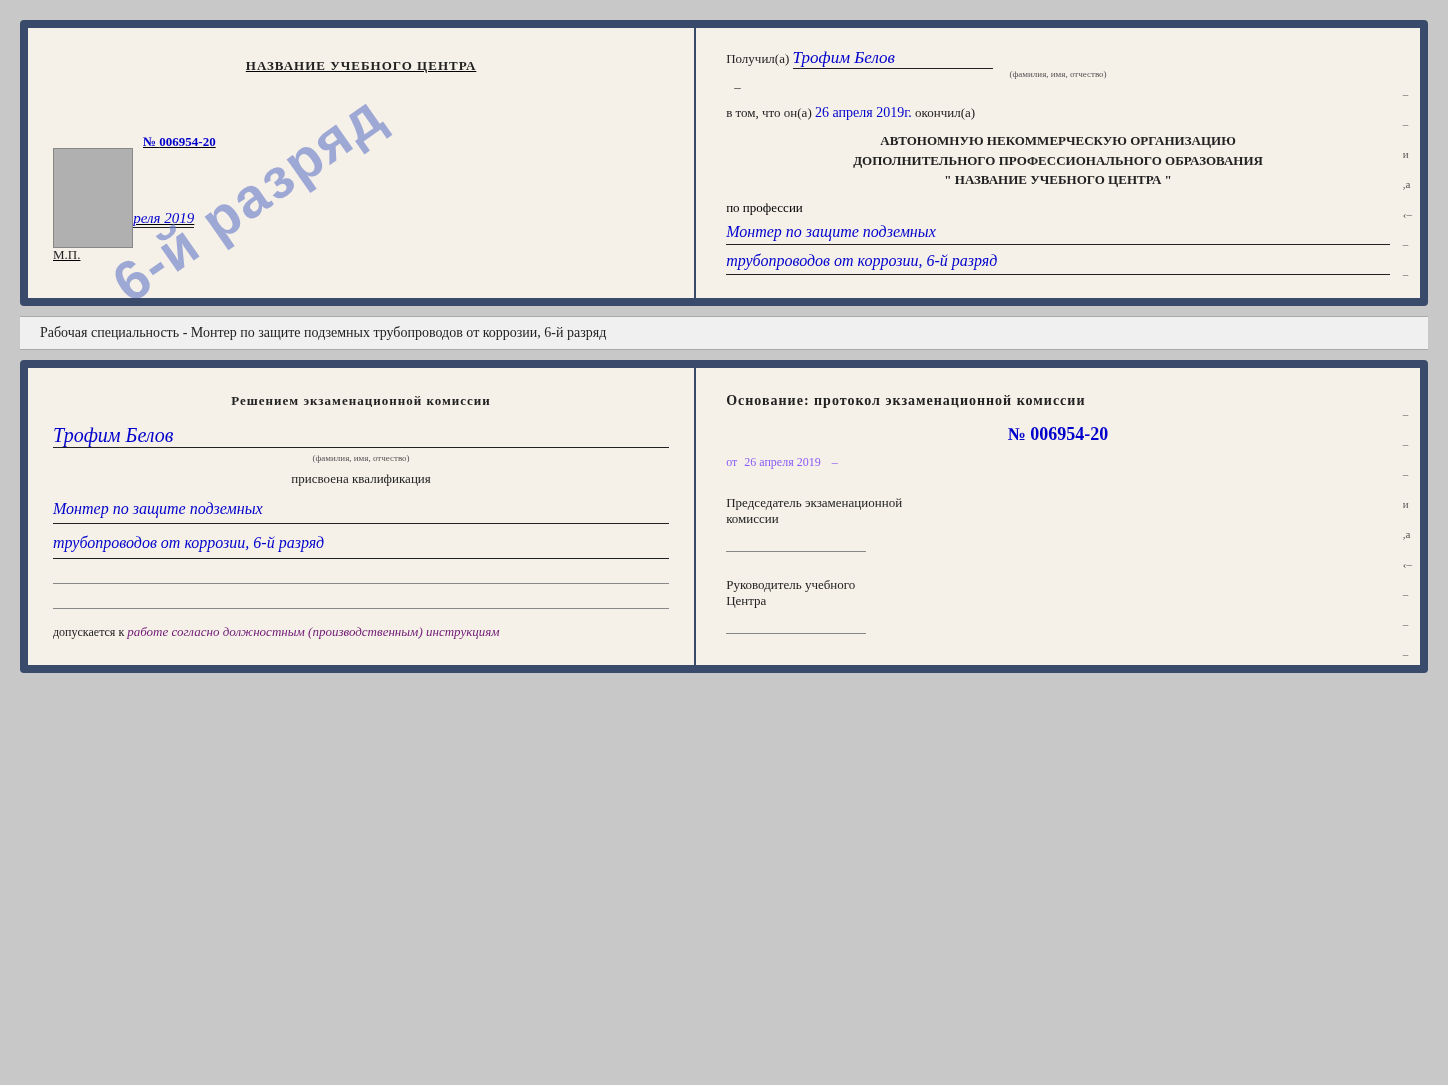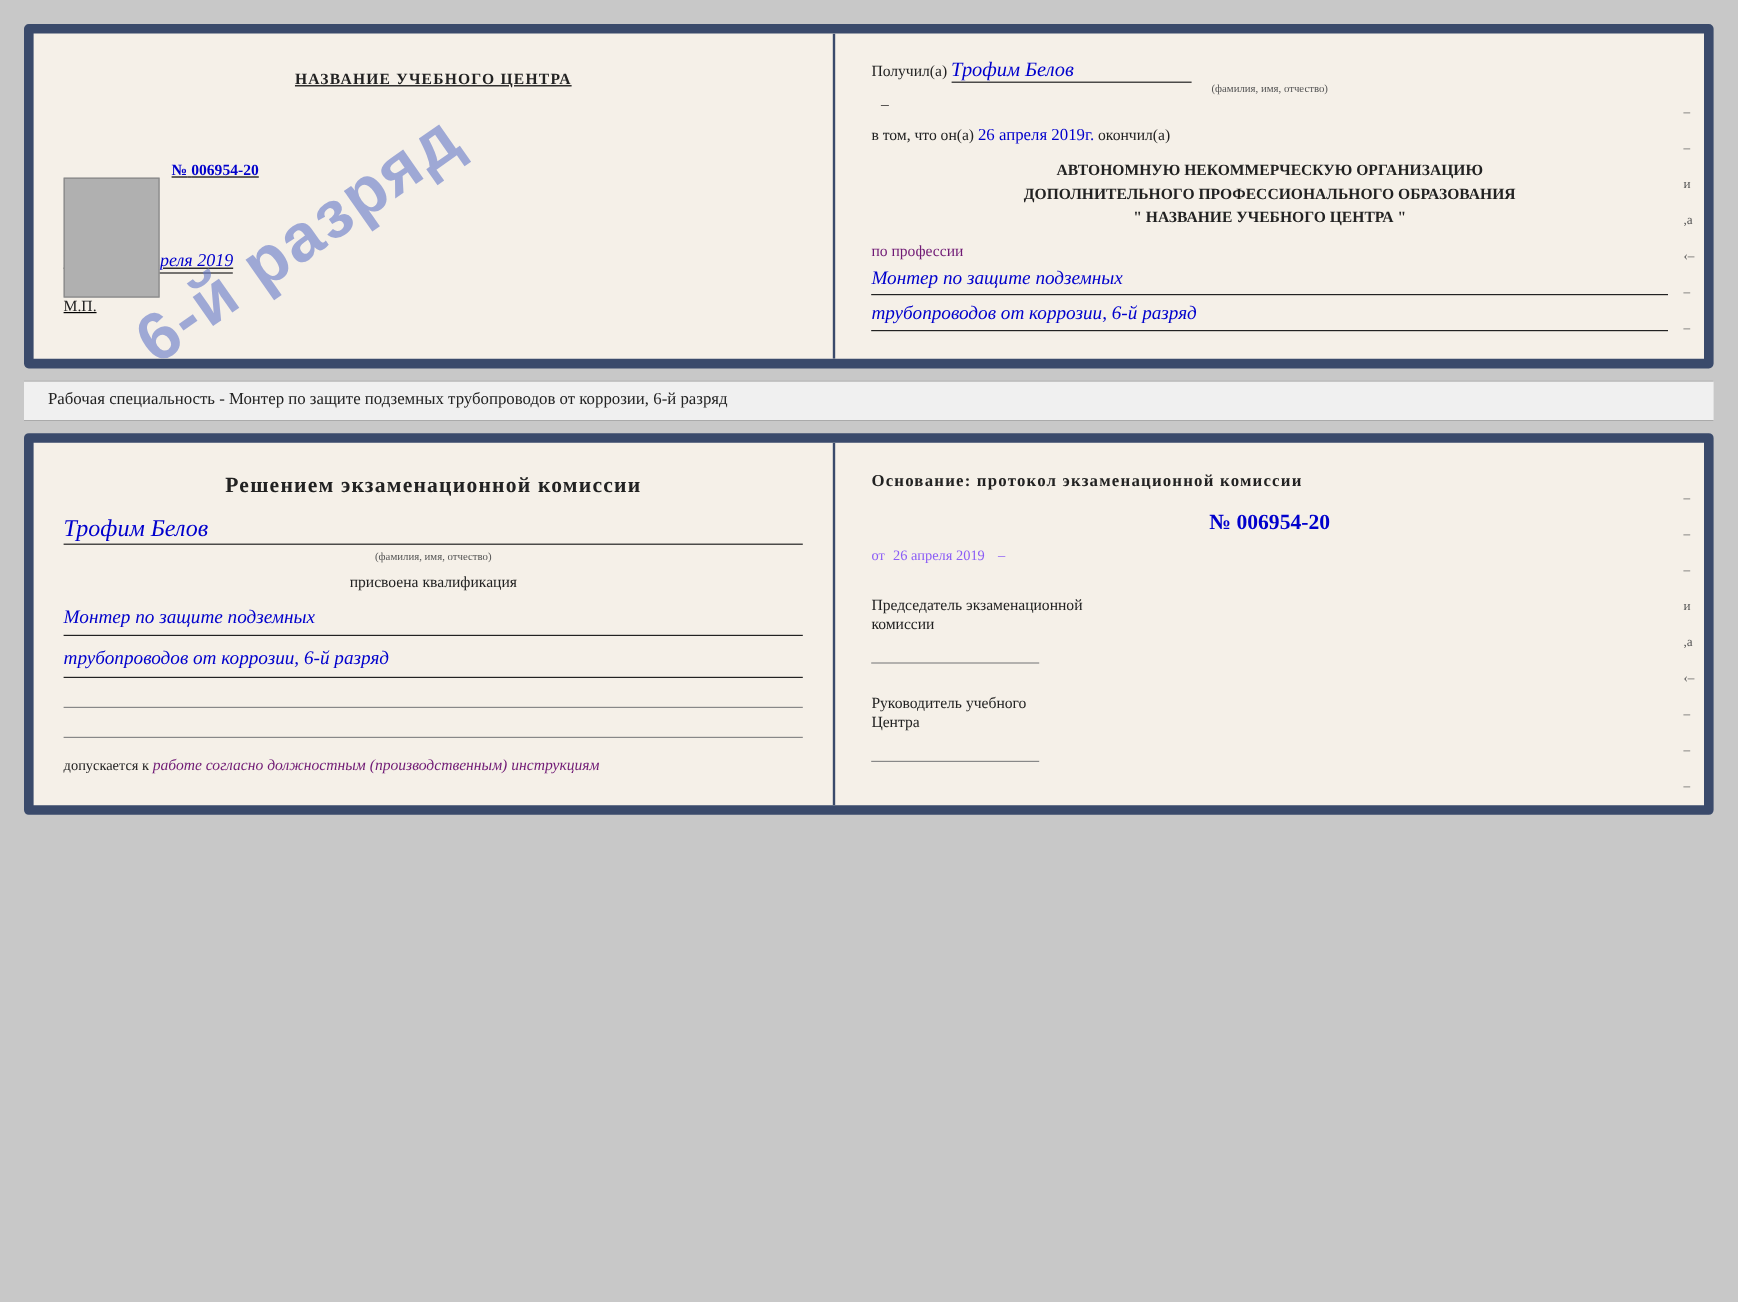--- a/index.html
+++ b/index.html
@@ -160,21 +160,21 @@
       font-weight: bold;
       text-transform: uppercase;
       text-align: center;
       color: #222;
       margin: 10px 0;
       line-height: 1.5;
     }
 
     .po-professii {
       font-size: 13px;
-      color: #701a75;
+      color: #000000;
       margin: 10px 0 3px;
     }
 
     .profession-handwritten {
       font-size: 16px;
       color: #0000cc;
       font-style: italic;
       font-family: 'Segoe Script', cursive, 'Times New Roman';
       border-bottom: 1px solid #222;
       display: block;
@@ -209,21 +209,21 @@
       border-right: 2px solid #3a4a6b;
     }
 
     .cert2-right {
       width: 52%;
       padding: 25px 30px;
       position: relative;
     }
 
     .resheniem-block {
-      font-size: 18px;
+      font-size: 13px;
       font-weight: bold;
       text-align: center;
       color: #222;
       margin-bottom: 15px;
       letter-spacing: 1px;
     }
 
     .name2-handwritten {
       font-size: 20px;
       color: #0000cc;

